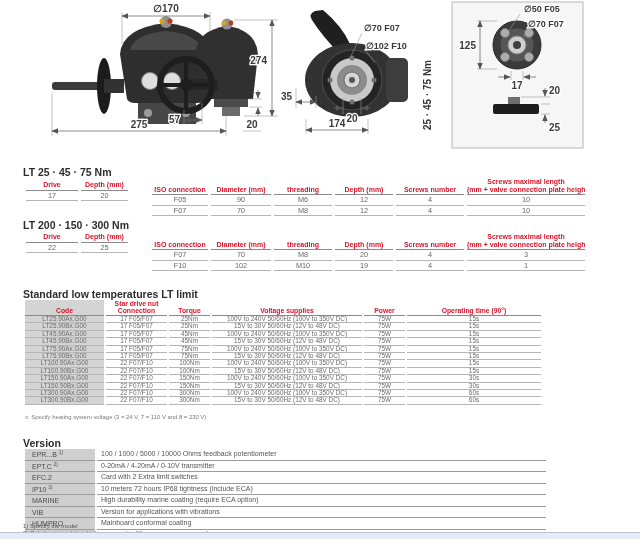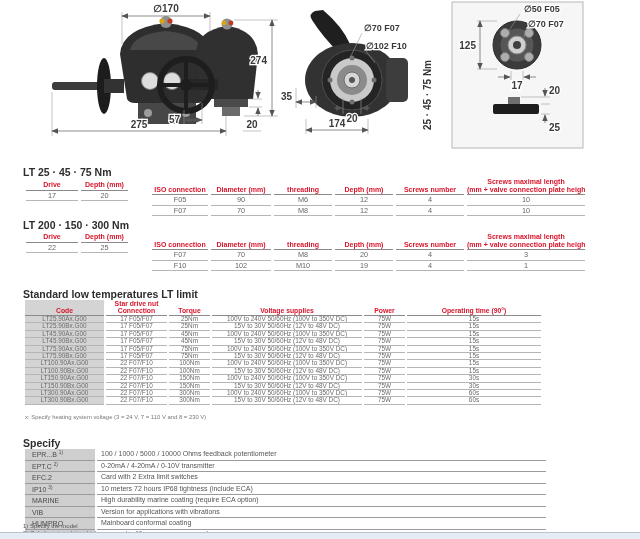--- a/index.html
+++ b/index.html
@@ -423,21 +423,21 @@
         <td>300Nm</td>
         <td>15V to 30V 50/60Hz (12V to 48V DC)</td>
         <td>75W</td>
         <td>60s</td>
       </tr>
   </tbody>
 </table>
 
 <div class="abs fnote" style="left:25px;top:414px">x: Specify heating system voltage (3 = 24 V, 7 = 110 V and 8 = 230 V)</div>
 
-<div class="abs sec-title" style="left:23px;top:437px">Specify</div>
+<div class="abs sec-title" style="left:23px;top:437px">Version</div>
 
 <table class="t o" style="left:23px;top:449px;width:525px">
   <colgroup>
       <col style="width:70px">
       <col>
     </colgroup>
   <tbody>
     <tr>
         <td class="olab"><span>EPR...B</span> <sup>1)</sup></td>
         <td class="odesc">100 / 1000 / 5000 / 10000 Ohms feedback potentiometer</td>

